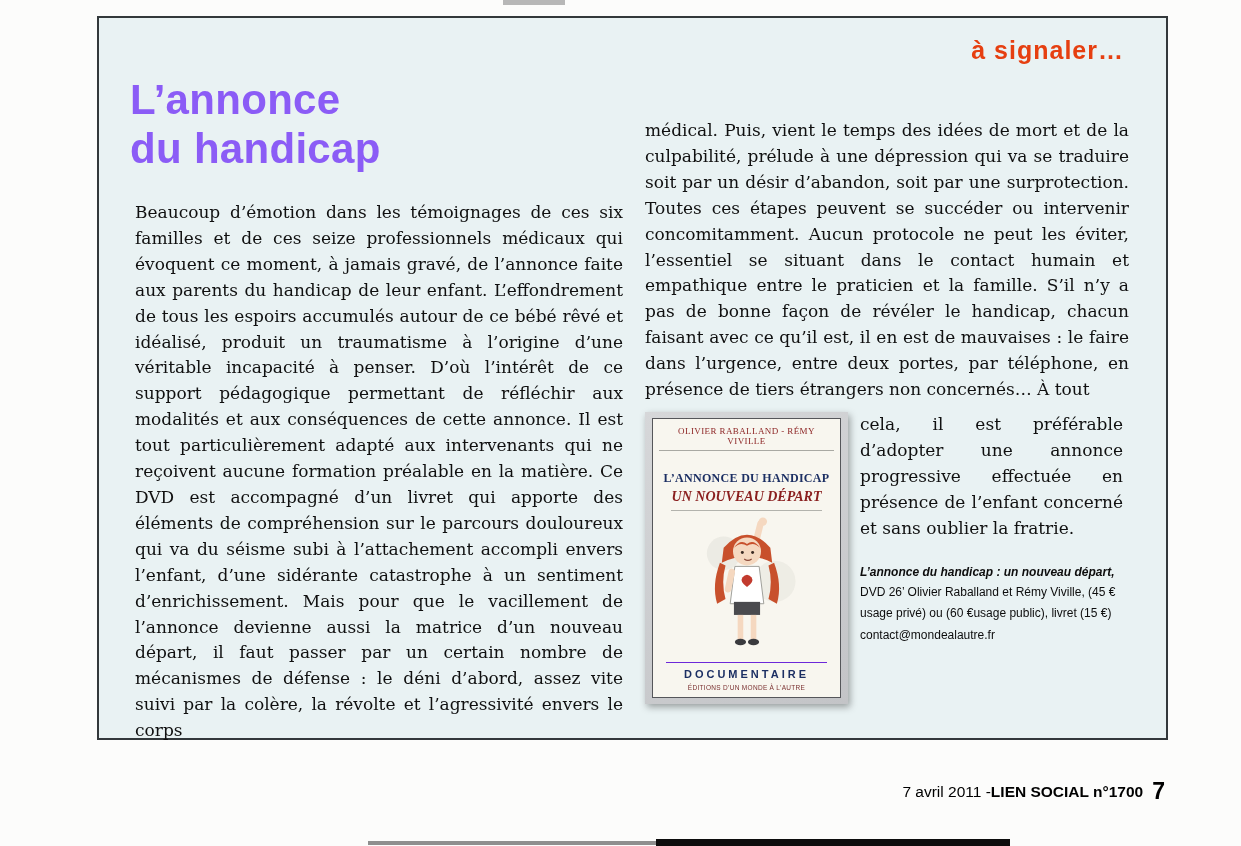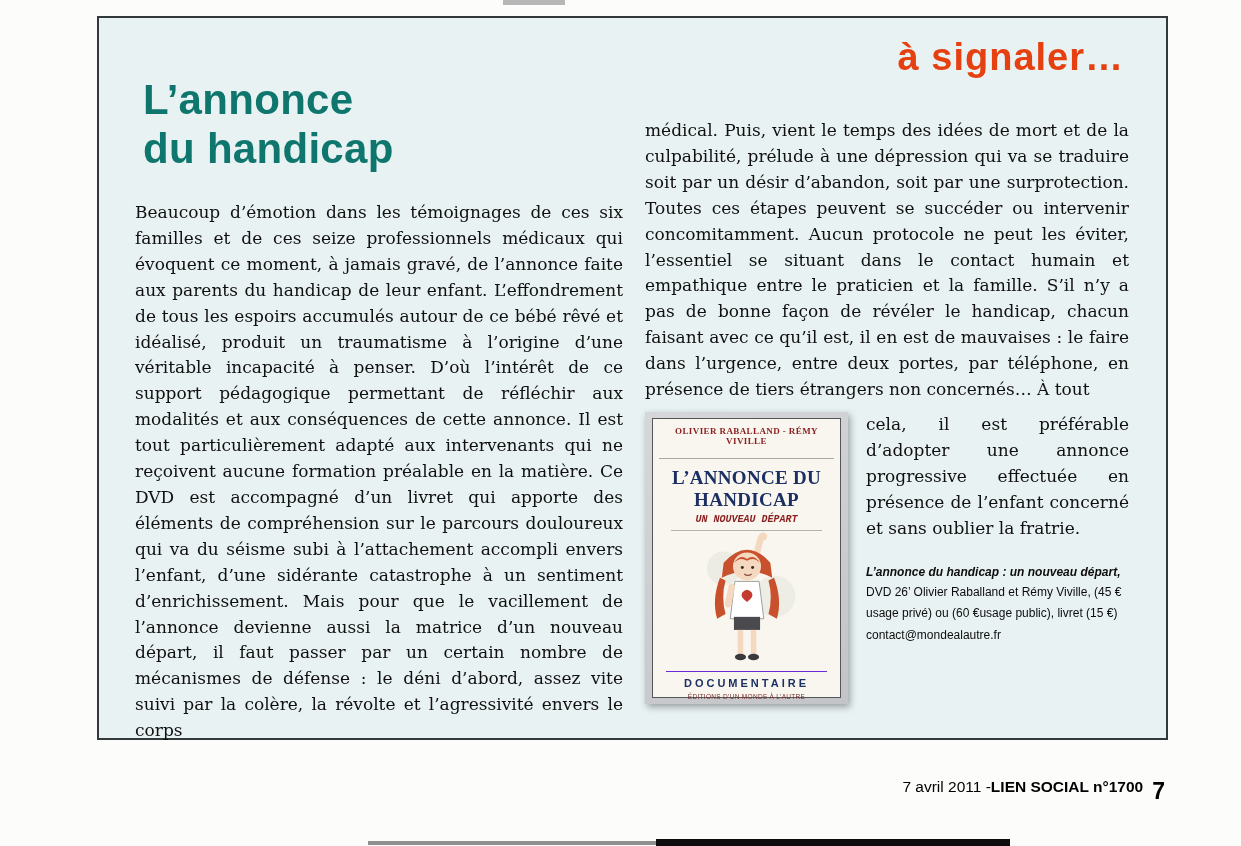--- a/index.html
+++ b/index.html
@@ -12,28 +12,28 @@
   }
   .page-box {
     position: absolute; left: 97px; top: 16px;
     width: 1071px; height: 724px;
     background: #e9f2f3;
     border: 2px solid #33383b;
   }
   .section-label {
     position: absolute; top: 18px; right: 42px;
     font-family: "Liberation Sans", sans-serif;
-    font-weight: 700; font-size: 38px;
+    font-weight: 700; font-size: 25px;
     color: #e63f10; letter-spacing: 1px;
   }
   .article-title {
-    position: absolute; left: 44px; top: 58px;
+    position: absolute; left: 31px; top: 58px;
     font-family: "Liberation Sans", sans-serif;
     font-weight: 600; font-size: 42px; line-height: 1.16;
-    color: #0f766e; letter-spacing: 0.3px;
+    color: #8b5cf6; letter-spacing: 0.3px;
   }
   .col-left {
     position: absolute; left: 36px; top: 182px; width: 488px;
   }
   .col-right {
     position: absolute; left: 546px; top: 100px; width: 484px;
   }
   .body-text {
     font-size: 17px; line-height: 25.9px;
     text-align: justify; color: #101010;
@@ -47,65 +47,65 @@
   }
   .dvd-cover {
     width: 100%; height: 100%;
     background: #f8f6ef;
     border: 1px solid #55565a;
     display: flex; flex-direction: column; align-items: center;
     padding: 7px 6px 5px;
   }
   .dvd-authors {
     font-family: "Liberation Serif", serif;
-    font-size: 9px; font-weight: 700; color: #8a1f1f;
+    font-size: 9px; font-weight: 400; color: #8a1f1f;
     letter-spacing: 0.4px; width: 100%; text-align: center;
-    border-bottom: 1px solid #a9a9a3; padding-bottom: 12px;
+    border-bottom: 1px solid #a9a9a3; padding-bottom: 4px;
   }
   .dvd-title {
-    margin-top: 8px;
+    margin-top: 20px;
     font-family: "Liberation Serif", serif;
-    font-size: 19px; font-weight: 700; color: #1c2f63;
+    font-size: 12px; font-weight: 700; color: #1c2f63;
     text-align: center; letter-spacing: 0.3px;
   }
   .dvd-subtitle {
-    font-family: Liberation Mono, monospace;
-    font-size: 10px; font-weight: 700; font-style: italic;
+    font-family: Liberation Serif, serif;
+    font-size: 14px; font-weight: 700; font-style: italic;
     color: #8a1f1f; margin-top: 3px;
   }
   .dvd-rule { width: 86%; border-bottom: 1px solid #b3b3ad; margin-top: 5px; }
   .dvd-art { flex: 1; display: flex; align-items: center; justify-content: center; width: 100%; }
   .dvd-genre {
     font-family: "Liberation Sans", sans-serif;
     font-size: 11px; font-weight: 700; letter-spacing: 3px;
     color: #1c2f63; width: 92%; text-align: center;
     border-top: 1px solid #6d28d9; padding-top: 5px;
   }
   .dvd-pub {
     font-family: "Liberation Sans", sans-serif;
     font-size: 6.5px; color: #7a3030; margin-top: 4px;
     text-align: center; line-height: 1.3; letter-spacing: 0.3px;
   }
-  .right-stack { margin-left: 18px; width: 263px; }
+  .right-stack { margin-left: 12px; width: 263px; }
   .wrap-text {
     font-size: 17px; line-height: 25.9px;
     text-align: justify; color: #101010;
   }
   .caption {
     margin-top: 20px;
     font-family: "Liberation Sans", sans-serif;
     font-size: 12px; line-height: 20.6px; color: #0d0d0d;
   }
   .caption .lead { font-weight: 700; font-style: italic; }
   .caption-line { margin-top: 2px; }
   .footer {
     position: absolute; top: 778px; right: 76px;
     font-family: "Liberation Sans", sans-serif;
     font-size: 15.5px; color: #000;
-    display: flex; align-items: flex-start; margin-left: 22px;
+    display: flex; align-items: center; margin-left: 22px;
   }
   .footer .mag { font-weight: 700; }
   .footer .page-num { font-weight: 700; font-size: 23px; margin-left: 9px; }
   .artifact-top { position: absolute; left: 503px; top: 0; width: 62px; height: 5px; background: #b7b7b7; }
   .artifact-bottom-gray { position: absolute; left: 368px; top: 841px; width: 288px; height: 4px; background: #8f8f8f; }
   .artifact-bottom-black { position: absolute; left: 656px; top: 839px; width: 354px; height: 7px; background: #0d0d0d; }
 </style>
 </head>
 <body>
 

